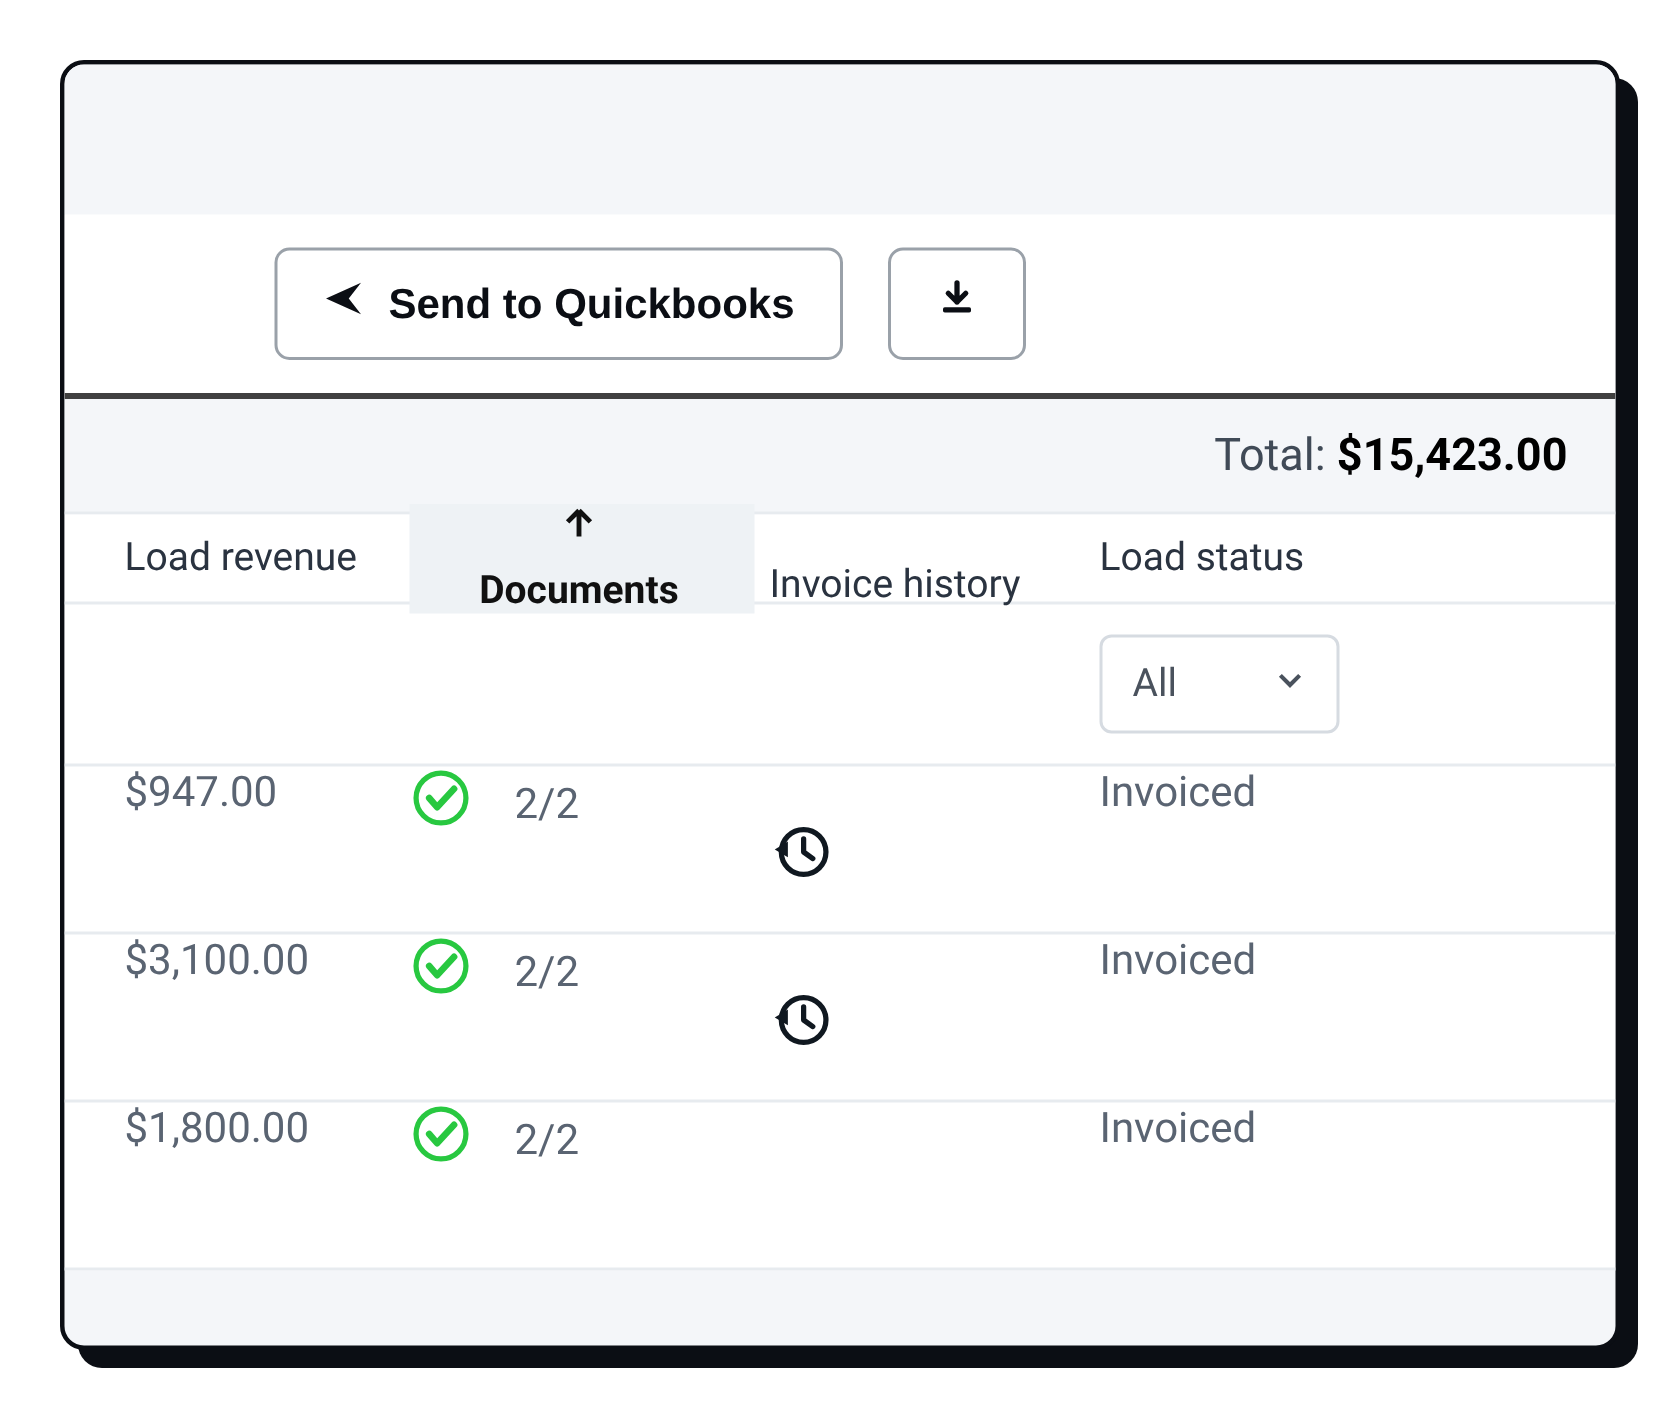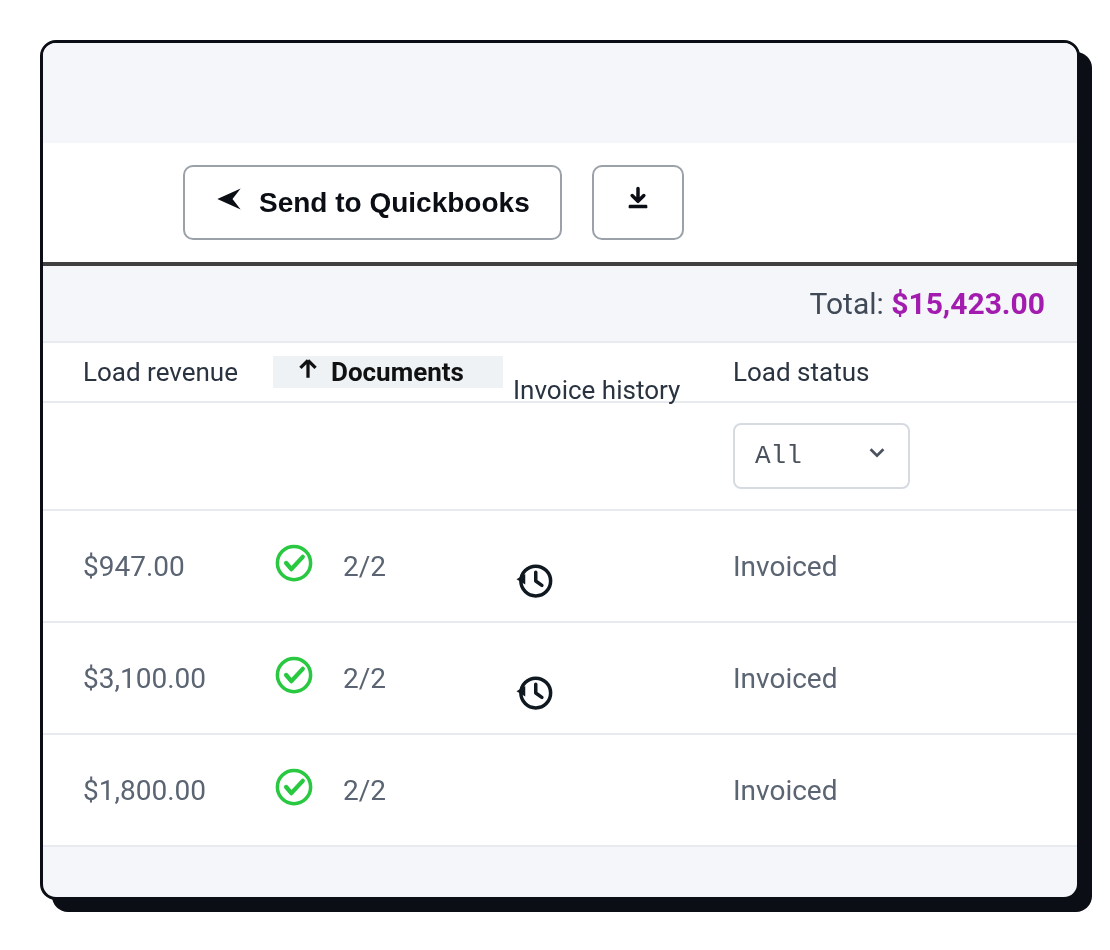--- a/index.html
+++ b/index.html
@@ -52,21 +52,21 @@
 
   
   .total-row {
     background: #f4f6f9;
     border-bottom: 2px solid #e7ebef;
     padding: 20px 32px 20px 0;
     text-align: right;
     color: #404a57;
     font-size: 30px;
   }
-  .total-row .amount { font-weight: 700; color: #a21caf; text-align: right; }
+  .total-row .amount { font-weight: 700; color: #000000; text-align: right; }
 
   
   .table-wrap { background: #ffffff; }
   .col-rev { width: 220px; padding-left: 40px; text-align: left; }
   .col-doc { width: 240px; text-align: left; padding-left: 10px; }
   .col-hist { width: 220px; text-align: left; padding-left: 10px; margin-top: 36px; }
   .col-stat { width: auto; text-align: left; padding-left: 10px; }
 
   .thead {
     display: flex;
@@ -79,48 +79,48 @@
   .thead .sorted {
     background: #eef2f5;
     height: 100%;
     display: flex;
     align-items: center;
     gap: 10px;
     font-weight: 700;
     color: #111;
     padding-left: 22px;
     padding-right: 26px;
+    flex-direction: column;
   }
   .thead .sorted svg { width: 26px; height: 26px; stroke: #111; fill: none; stroke-width: 3; }
 
   .filter-row {
     display: flex;
     align-items: center;
     height: 108px;
     border-bottom: 2px solid #e7ebef;
-    font-family: Liberation Mono, monospace;
   }
   .filter-row > div { height: 100%; display: flex; align-items: center; }
   .select {
     border: 2px solid #d6dbe1;
     border-radius: 8px;
     padding: 16px 20px;
     font-size: 26px;
     color: #4a525d;
     display: inline-flex;
     align-items: center;
     gap: 64px;
     cursor: pointer;
     background: #fff;
   }
   .select svg { width: 22px; height: 22px; stroke: #4a525d; fill: none; stroke-width: 3; }
 
   .row {
     display: flex;
-    align-items: center;
+    align-items: flex-start;
     min-height: 112px;
     border-bottom: 2px solid #e7ebef;
     color: #5a6472;
     font-size: 28px;
   }
   .row > div { display: flex; align-items: center; height: 100%; }
 
   .doc-cell { gap: 28px; }
   .check-icon { width: 42px; height: 42px; }
   .check-icon circle { fill: none; stroke: #28c840; stroke-width: 4; }

